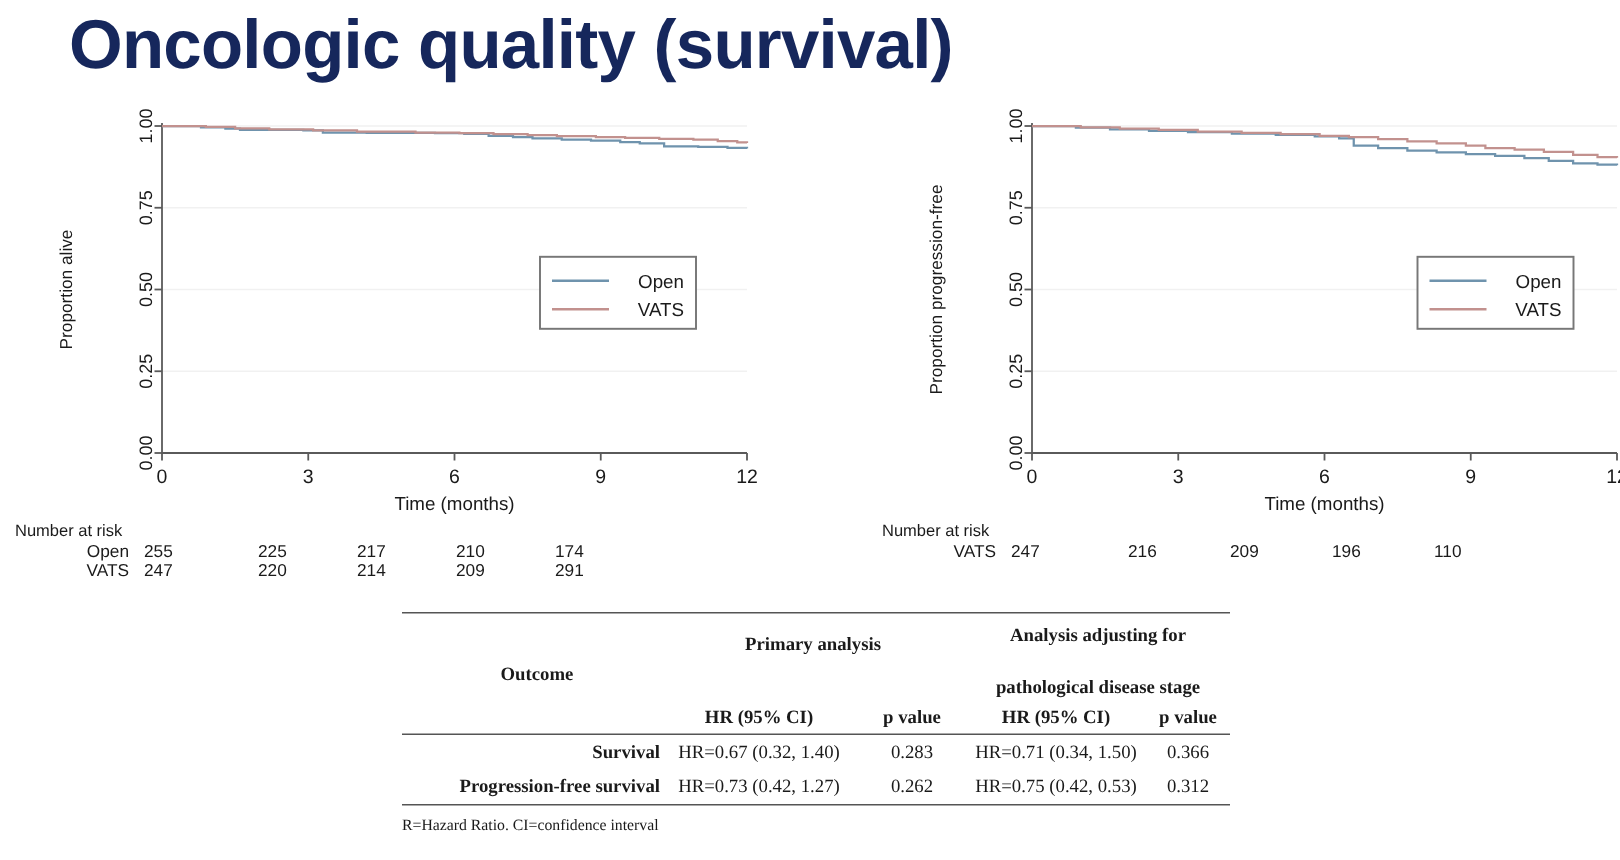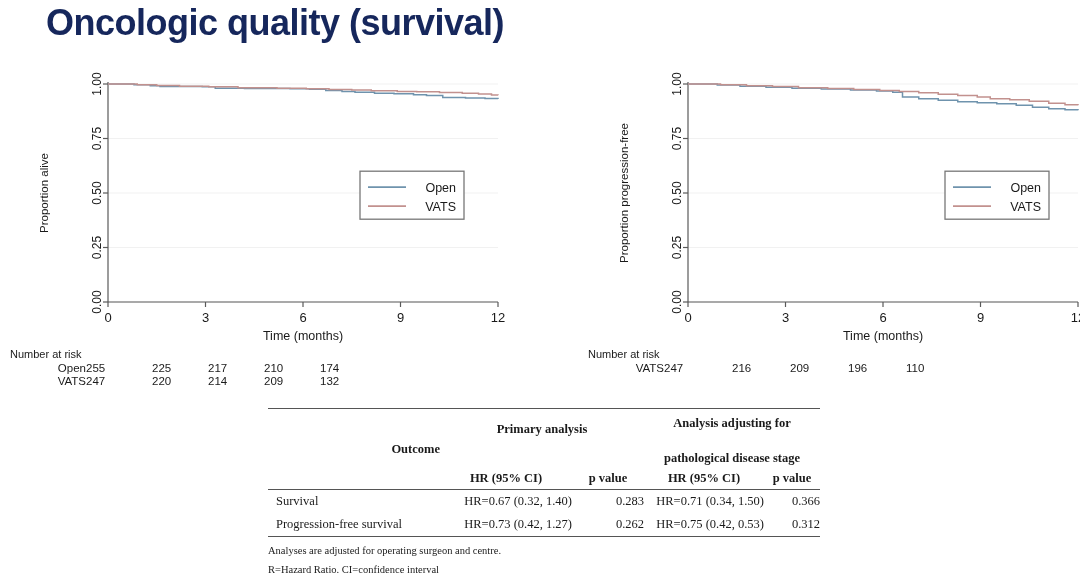--- a/index.html
+++ b/index.html
@@ -15,21 +15,21 @@
     overflow: hidden;
     font-family: "Liberation Sans", sans-serif;
     color: #1a1a1a;
   }
 
   
   #slide-title {
     position: absolute;
     left: 46px;
     top: 2px;
-    font-size: 36px;
+    font-size: 46px;
     font-weight: bold;
     letter-spacing: -0.5px;
     color: #16275c;
     white-space: nowrap;
   }
 
   
   .km-panel {
     position: absolute;
     top: 70px;
@@ -56,20 +56,21 @@
   .risk-row { display: block; height: 13.5px; }
   .risk-label {
     display: inline-block;
     width: 58px;
     text-align: right;
     margin-left: 18px;
   }
   .risk-val {
     display: inline-block;
     text-align: left;
+    margin-left: 10px;
   }
   
   .risk-left-block  .risk-val { width: 56px; }
   .risk-right-block .risk-val { width: 58px; }
   .risk-left-block  .risk-val.c0 { width: 66px; }
   .risk-right-block .risk-val.c0 { width: 68px; }
 
   
   #results-table-wrap {
     position: absolute;
@@ -94,38 +95,39 @@
   .rule-bottom { border-bottom: 1.1px solid #555; }
 
   .hdr-cell {
     font-weight: bold;
     text-align: center;
     font-size: 12.5px;
     line-height: 16px;
   }
   .hdr-outcome {
     font-weight: bold;
-    text-align: right;
+    text-align: center;
     font-size: 12.5px;
     padding-left: 8px !important;
   }
   .sub-hdr {
     font-weight: bold;
     text-align: center;
     font-size: 12.5px;
     height: 22px;
   }
   .row-cell {
     height: 23px;
     font-size: 12.5px;
+    text-align: center;
+  }
+  .row-cell.outcome-name {
     text-align: right;
-  }
-  .row-cell.outcome-name {
-    text-align: left;
     padding-left: 8px !important;
+    font-weight: bold;
   }
 
   .footnotes {
     margin-top: 4px;
     font-family: "Liberation Serif", serif;
     font-size: 10.5px;
     line-height: 19px;
     color: #1a1a1a;
   }
   .footnote-line { display: block; }
@@ -220,21 +222,21 @@
       </g>
     </svg>
 </div>
 
 <div class="risk-block risk-left-block" id="risk-left">
   <div class="risk-title">Number at risk</div>
   <div class="risk-row">
     <span class="risk-label">Open</span><span class="risk-val c0">255</span><span class="risk-val">225</span><span class="risk-val">217</span><span class="risk-val">210</span><span class="risk-val">174</span>
   </div>
   <div class="risk-row">
-    <span class="risk-label">VATS</span><span class="risk-val c0">247</span><span class="risk-val">220</span><span class="risk-val">214</span><span class="risk-val">209</span><span class="risk-val">132</span>
+    <span class="risk-label">VATS</span><span class="risk-val c0">247</span><span class="risk-val">220</span><span class="risk-val">214</span><span class="risk-val">209</span><span class="risk-val">291</span>
   </div>
 </div>
 
 <div class="risk-block risk-right-block" id="risk-right">
   <div class="risk-title">Number at risk</div>
   <div class="risk-row">
     <span class="risk-label">VATS</span><span class="risk-val c0">247</span><span class="risk-val">216</span><span class="risk-val">209</span><span class="risk-val">196</span><span class="risk-val">110</span>
   </div>
 </div>
 
@@ -273,16 +275,15 @@
       <tr class="rule-bottom">
         <td class="row-cell outcome-name">Progression-free survival</td>
         <td class="row-cell">HR=0.73 (0.42, 1.27)</td>
         <td class="row-cell">0.262</td>
         <td class="row-cell">HR=0.75 (0.42, 0.53)</td>
         <td class="row-cell">0.312</td>
       </tr>
     </tbody>
   </table>
   <div class="footnotes">
-    <span class="footnote-line">Analyses are adjusted for operating surgeon and centre.</span>
     <span class="footnote-line">R=Hazard Ratio. CI=confidence interval</span>
   </div>
 </div>
 
 </body></html>

